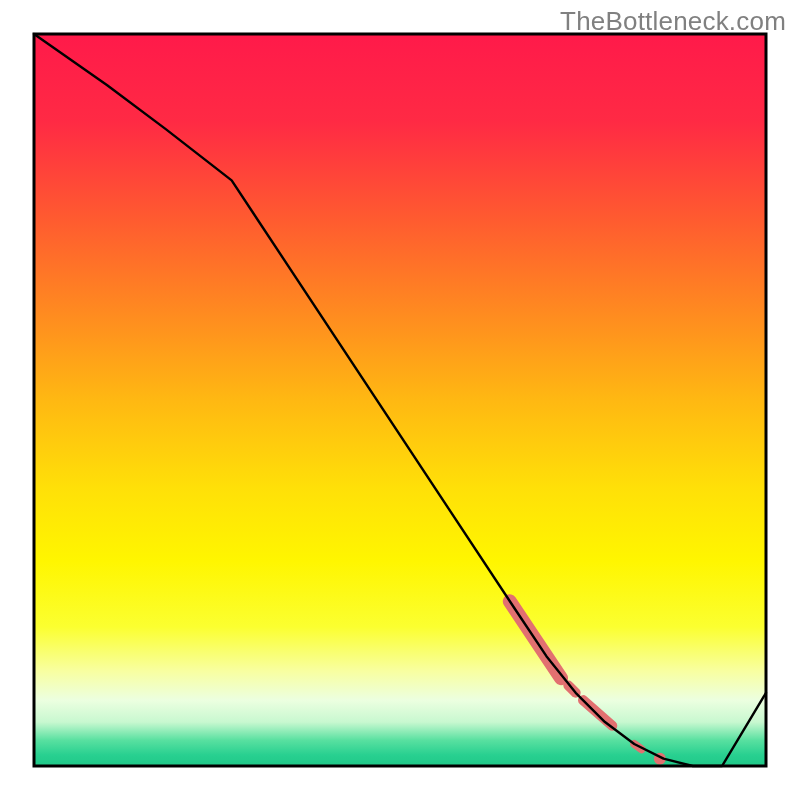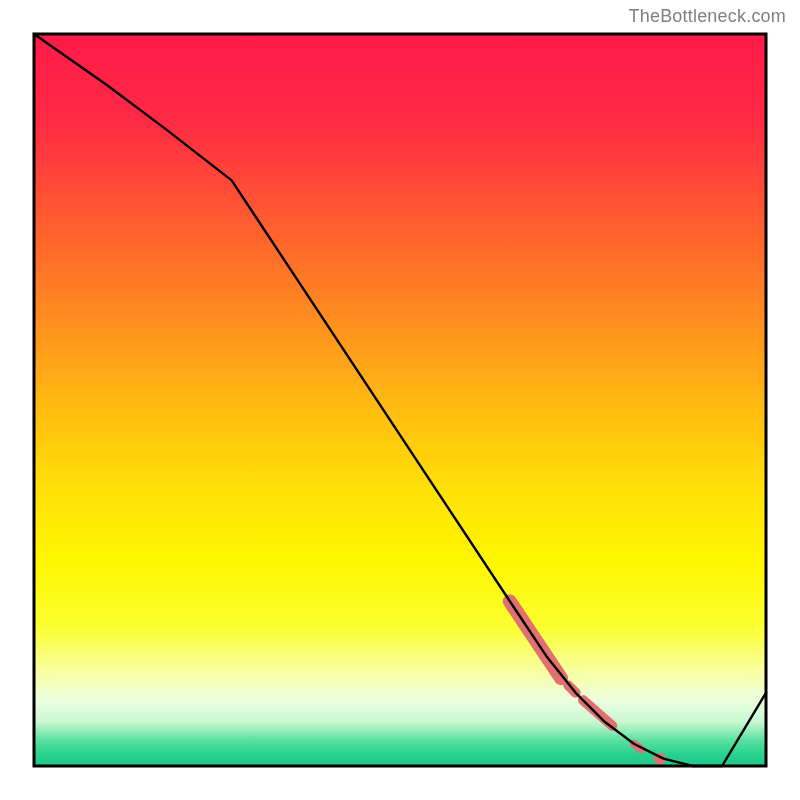--- a/index.html
+++ b/index.html
@@ -13,21 +13,21 @@
   .chart-container {
     position: relative;
     width: 800px;
     height: 800px;
   }
   .watermark {
     position: absolute;
     top: 6px;
     right: 14px;
     font-family: Arial, Helvetica, sans-serif;
-    font-size: 18px;
+    font-size: 26px;
     font-weight: 400;
     color: #808080;
     letter-spacing: 0.2px;
     user-select: none;
   }
   svg.plot {
     position: absolute;
     left: 0;
     top: 0;
     width: 800px;

